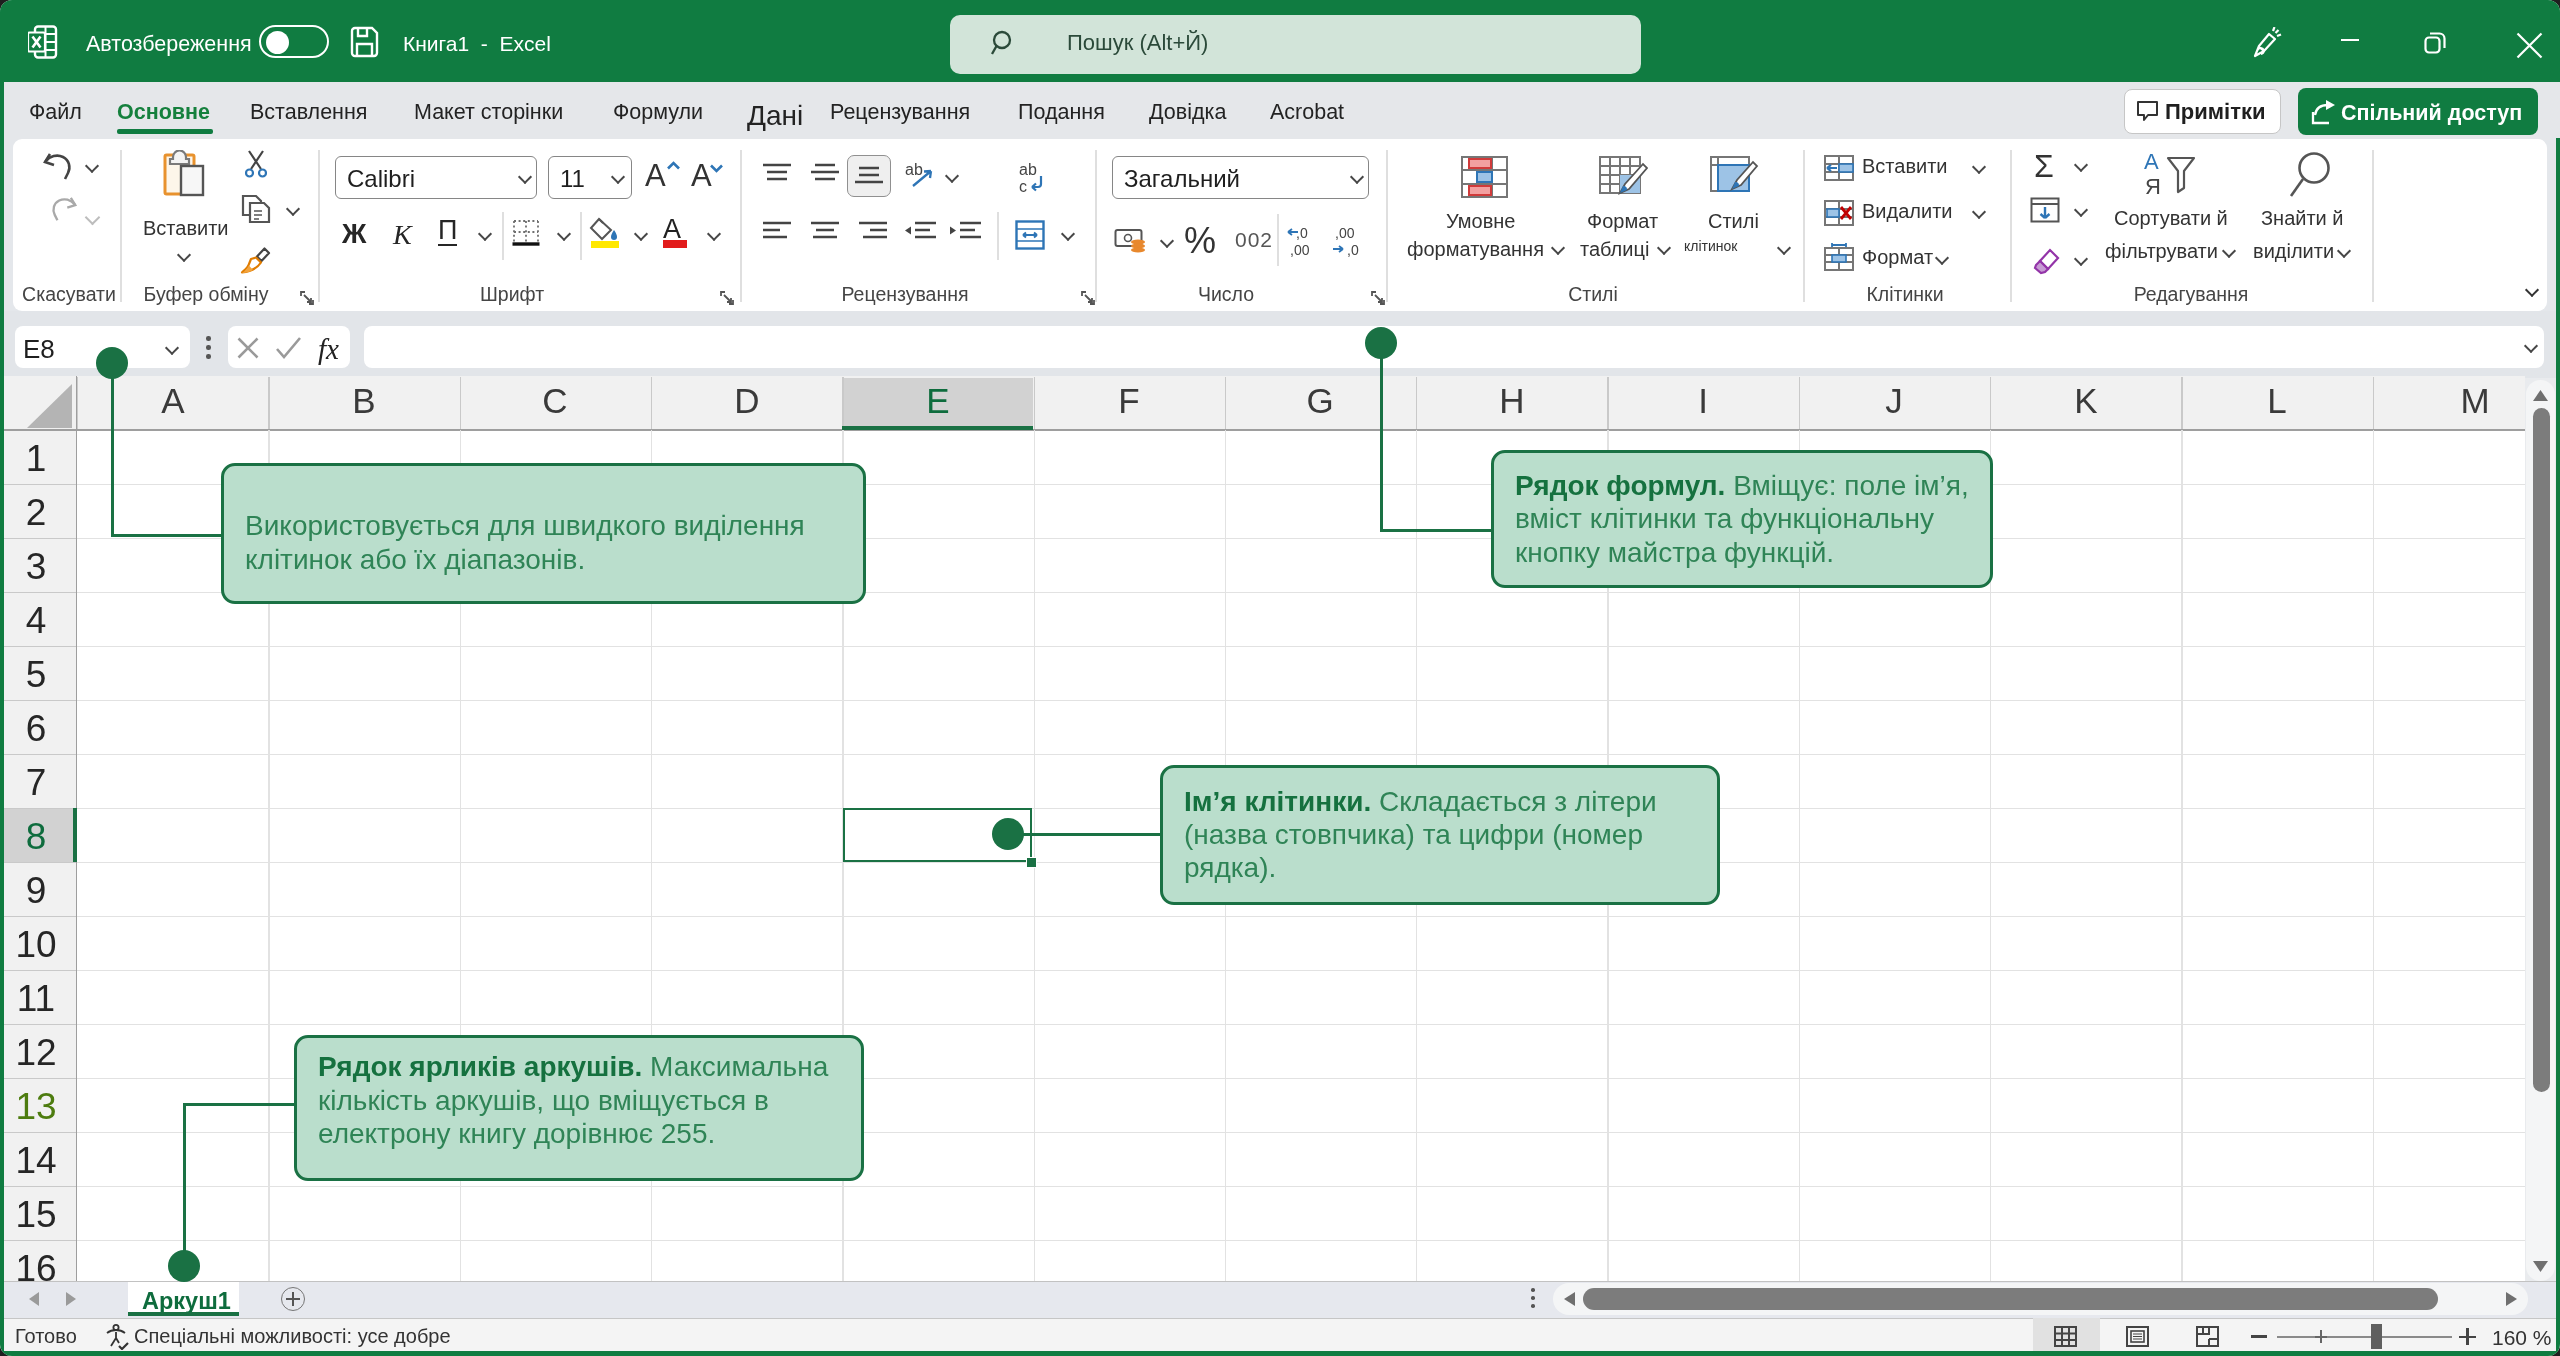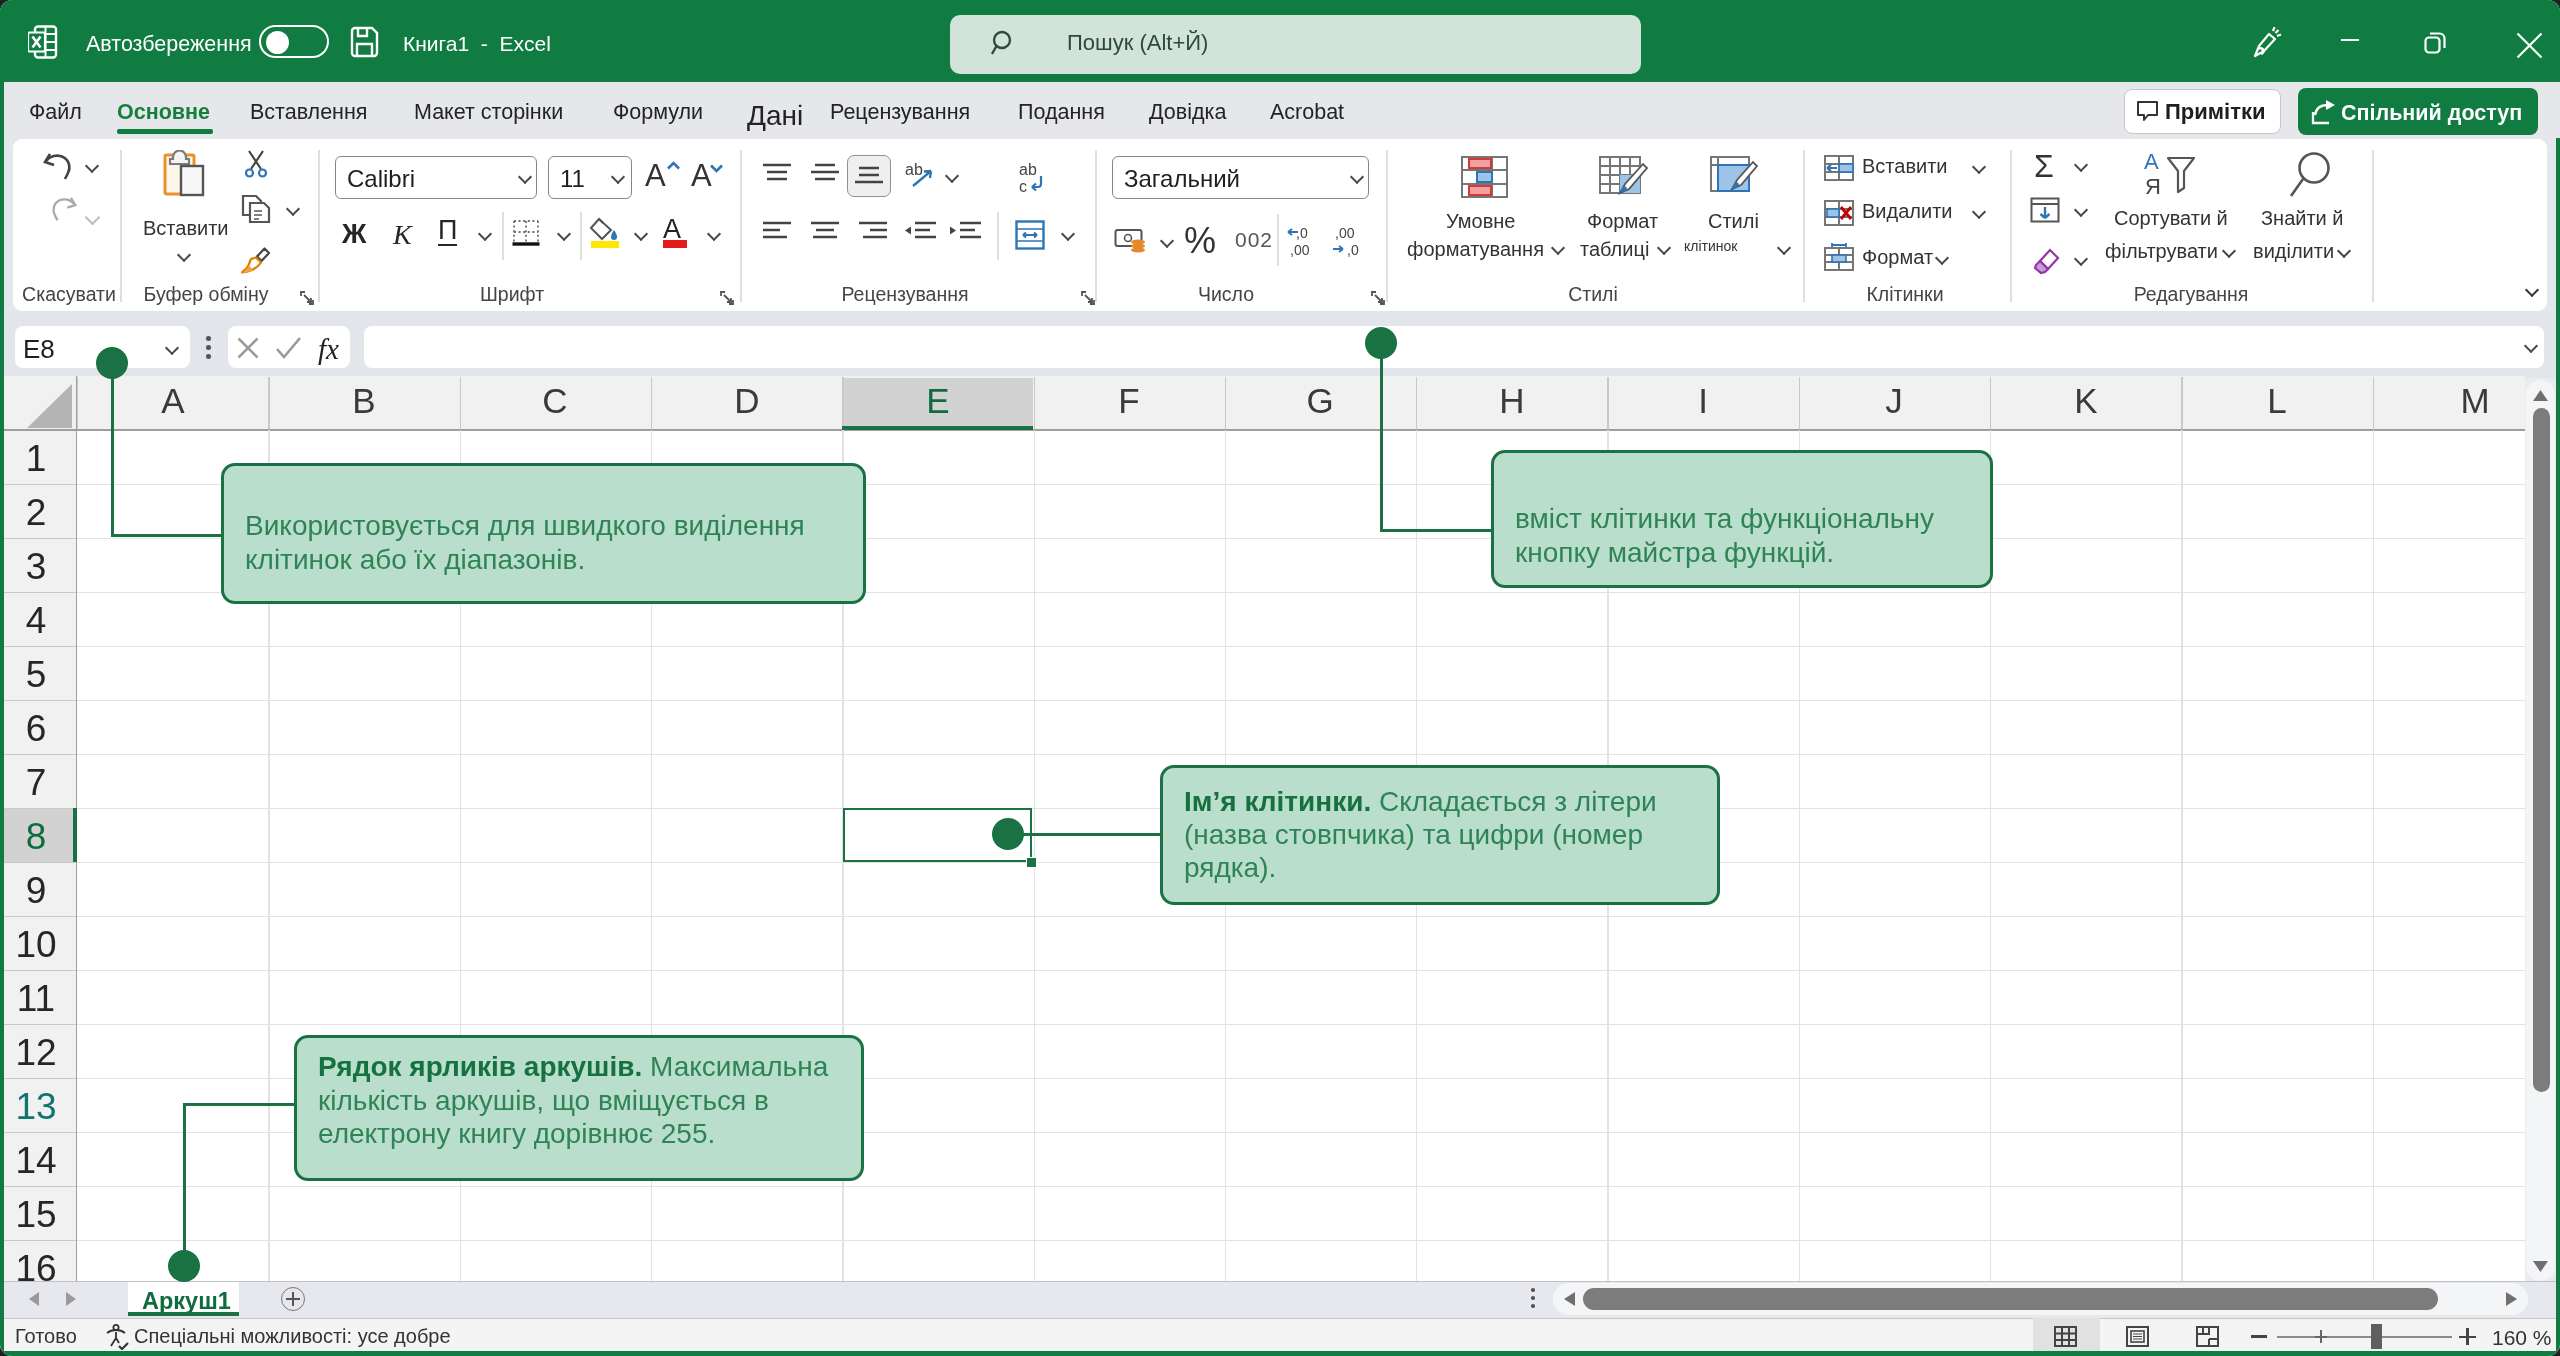--- a/index.html
+++ b/index.html
@@ -410,21 +410,21 @@
 <div class="rowh" style="top:546px;color:#262626;">3</div>
 <div class="rowh" style="top:600px;color:#262626;">4</div>
 <div class="rowh" style="top:654px;color:#262626;">5</div>
 <div class="rowh" style="top:708px;color:#262626;">6</div>
 <div class="rowh" style="top:762px;color:#262626;">7</div>
 <div class="rowh" style="top:816px;color:#0E6C3D;">8</div>
 <div class="rowh" style="top:870px;color:#262626;">9</div>
 <div class="rowh" style="top:924px;color:#262626;">10</div>
 <div class="rowh" style="top:978px;color:#262626;">11</div>
 <div class="rowh" style="top:1032px;color:#262626;">12</div>
-<div class="rowh" style="top:1086px;color:#0f766e;">13</div>
+<div class="rowh" style="top:1086px;color:#4d7c0f;">13</div>
 <div class="rowh" style="top:1140px;color:#262626;">14</div>
 <div class="rowh" style="top:1194px;color:#262626;">15</div>
 <div class="rowh" style="top:1248px;color:#262626;">16</div>
 <div class="hsep" style="left:77.0px"></div>
 <div class="hsep" style="left:268.3px"></div>
 <div class="hsep" style="left:459.6px"></div>
 <div class="hsep" style="left:650.9px"></div>
 <div class="hsep" style="left:842.2px"></div>
 <div class="hsep" style="left:1033.5px"></div>
 <div class="hsep" style="left:1224.8px"></div>
@@ -565,20 +565,21 @@
 <div class="dot" style="left:1365px;top:327px"></div>
 <div class="ldr" style="left:1008px;top:832.5px;width:153px;height:3.5px"></div>
 <div class="dot" style="left:992px;top:818px"></div>
 <div class="ldr" style="left:182.5px;top:1102.5px;width:3.5px;height:165px"></div>
 <div class="ldr" style="left:182.5px;top:1102.5px;width:112px;height:3.5px"></div>
 <div class="dot" style="left:168px;top:1250px"></div>
 <div class="co" style="left:221px;top:463px;width:645px;height:141px"></div>
 <div class="cl" style="left:245px;top:510px">Використовується для швидкого виділення</div>
 <div class="cl" style="left:245px;top:543.5px">клітинок або їх діапазонів.</div>
 <div class="co" style="left:1491px;top:450px;width:502px;height:138px"></div>
+<div class="cl" style="left:1515px;top:469.5px"><b>Рядок формул.</b> Вміщує: поле ім’я,</div>
 <div class="cl" style="left:1515px;top:503px">вміст клітинки та функціональну</div>
 <div class="cl" style="left:1515px;top:536.5px">кнопку майстра функцій.</div>
 <div class="co" style="left:1160px;top:765px;width:560px;height:140px"></div>
 <div class="cl" style="left:1184px;top:785.5px"><b>Ім’я клітинки.</b> Складається з літери</div>
 <div class="cl" style="left:1184px;top:818.5px">(назва стовпчика) та цифри (номер</div>
 <div class="cl" style="left:1184px;top:852px">рядка).</div>
 <div class="co" style="left:294px;top:1035px;width:570px;height:146px"></div>
 <div class="cl" style="left:318px;top:1051px"><b>Рядок ярликів аркушів.</b> Максимальна</div>
 <div class="cl" style="left:318px;top:1084.5px">кількість аркушів, що вміщується в</div>
 <div class="cl" style="left:318px;top:1117.5px">електрону книгу дорівнює 255.</div>

